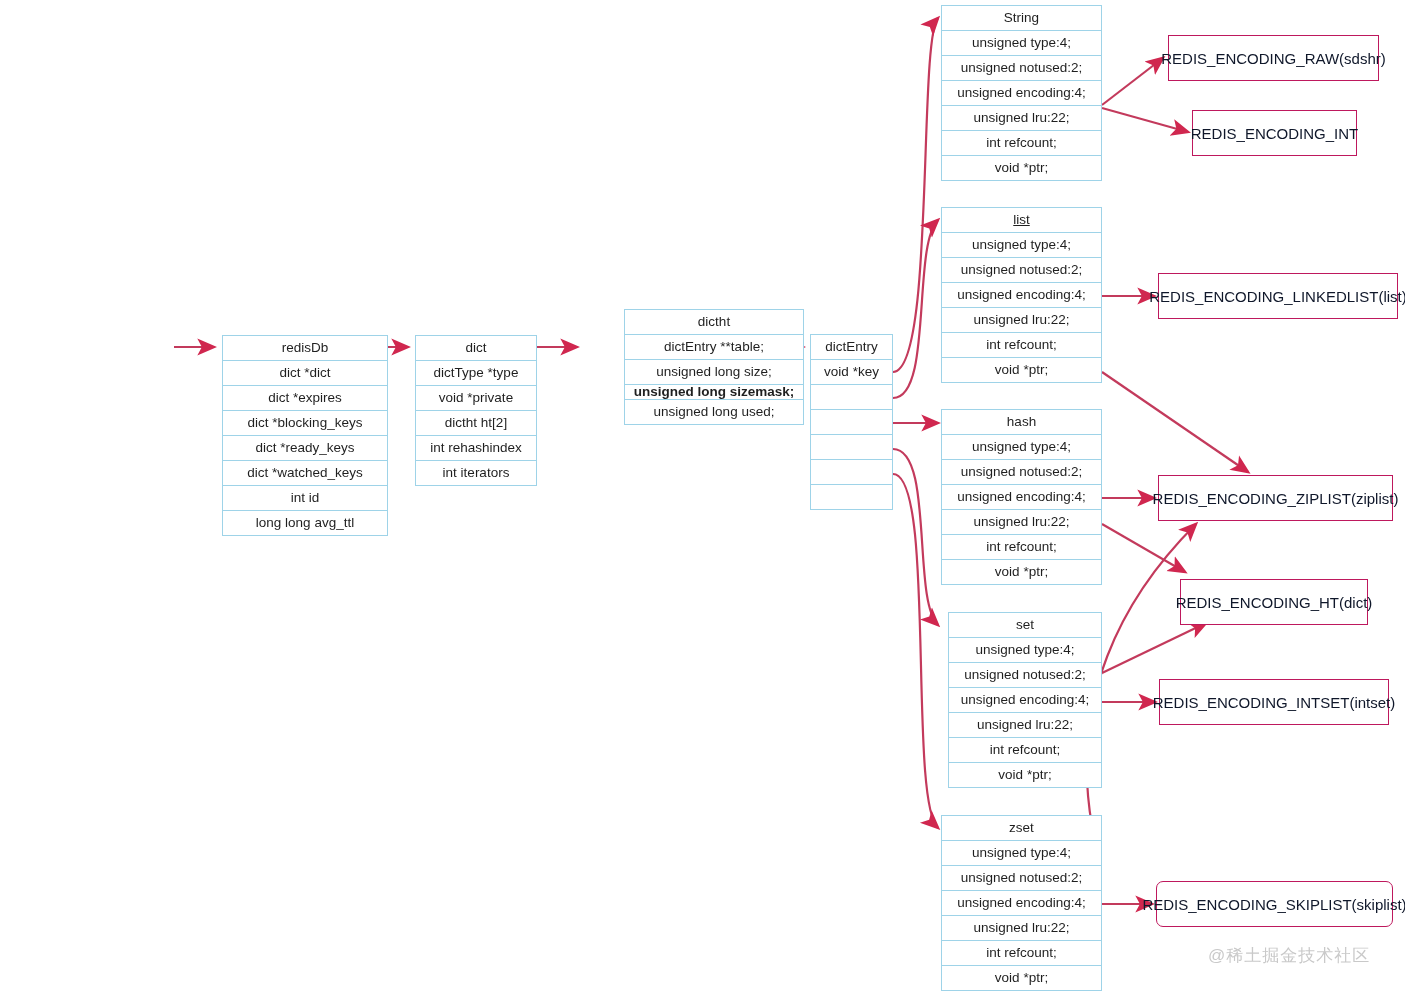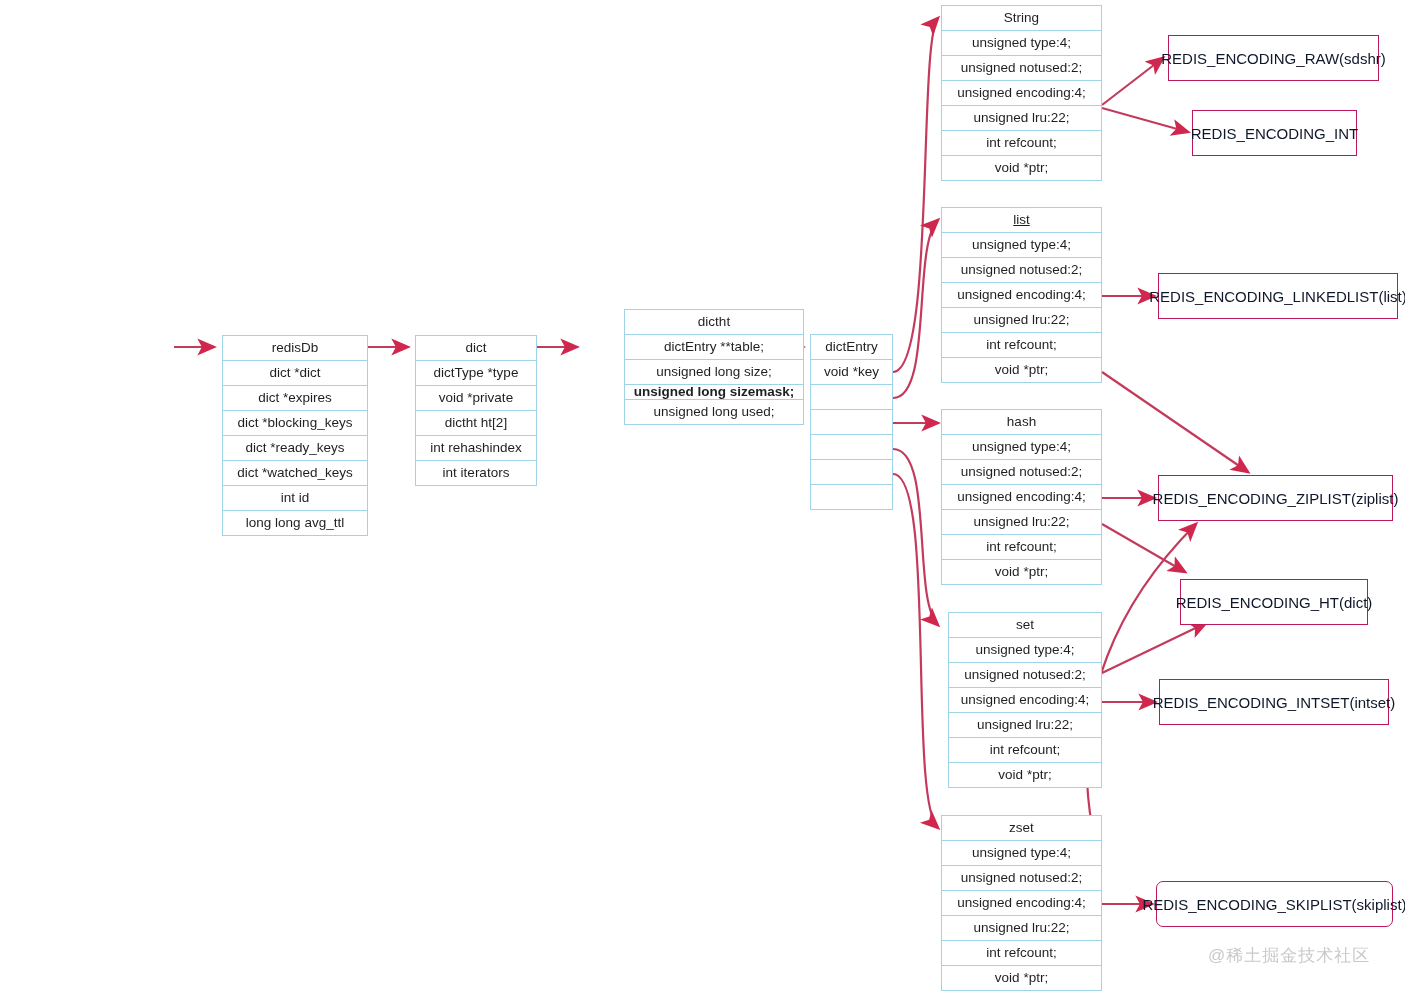--- a/index.html
+++ b/index.html
@@ -107,21 +107,21 @@
 
       <path d="M1102,673 L1206,623"></path>
       <path d="M1102,702 L1155,702"></path>
 
       <path d="M1092,826 C1070,700 1120,600 1196,524"></path>
       <path d="M1102,904 L1152,904"></path>
     </g>
   </svg>
 
 
-  <div class="struct" style="left:222px; top:335px; width:146px;">
+  <div class="struct" style="left:222px; top:335px; width:166px;">
     <div class="row" style="height:26px;">redisDb</div>
     <div class="row" style="height:26px;">dict *dict</div>
     <div class="row" style="height:26px;">dict *expires</div>
     <div class="row" style="height:26px;">dict *blocking_keys</div>
     <div class="row" style="height:26px;">dict *ready_keys</div>
     <div class="row" style="height:26px;">dict *watched_keys</div>
     <div class="row" style="height:26px;">int id</div>
     <div class="row" style="height:26px;">long long avg_ttl</div>
   </div>
 

